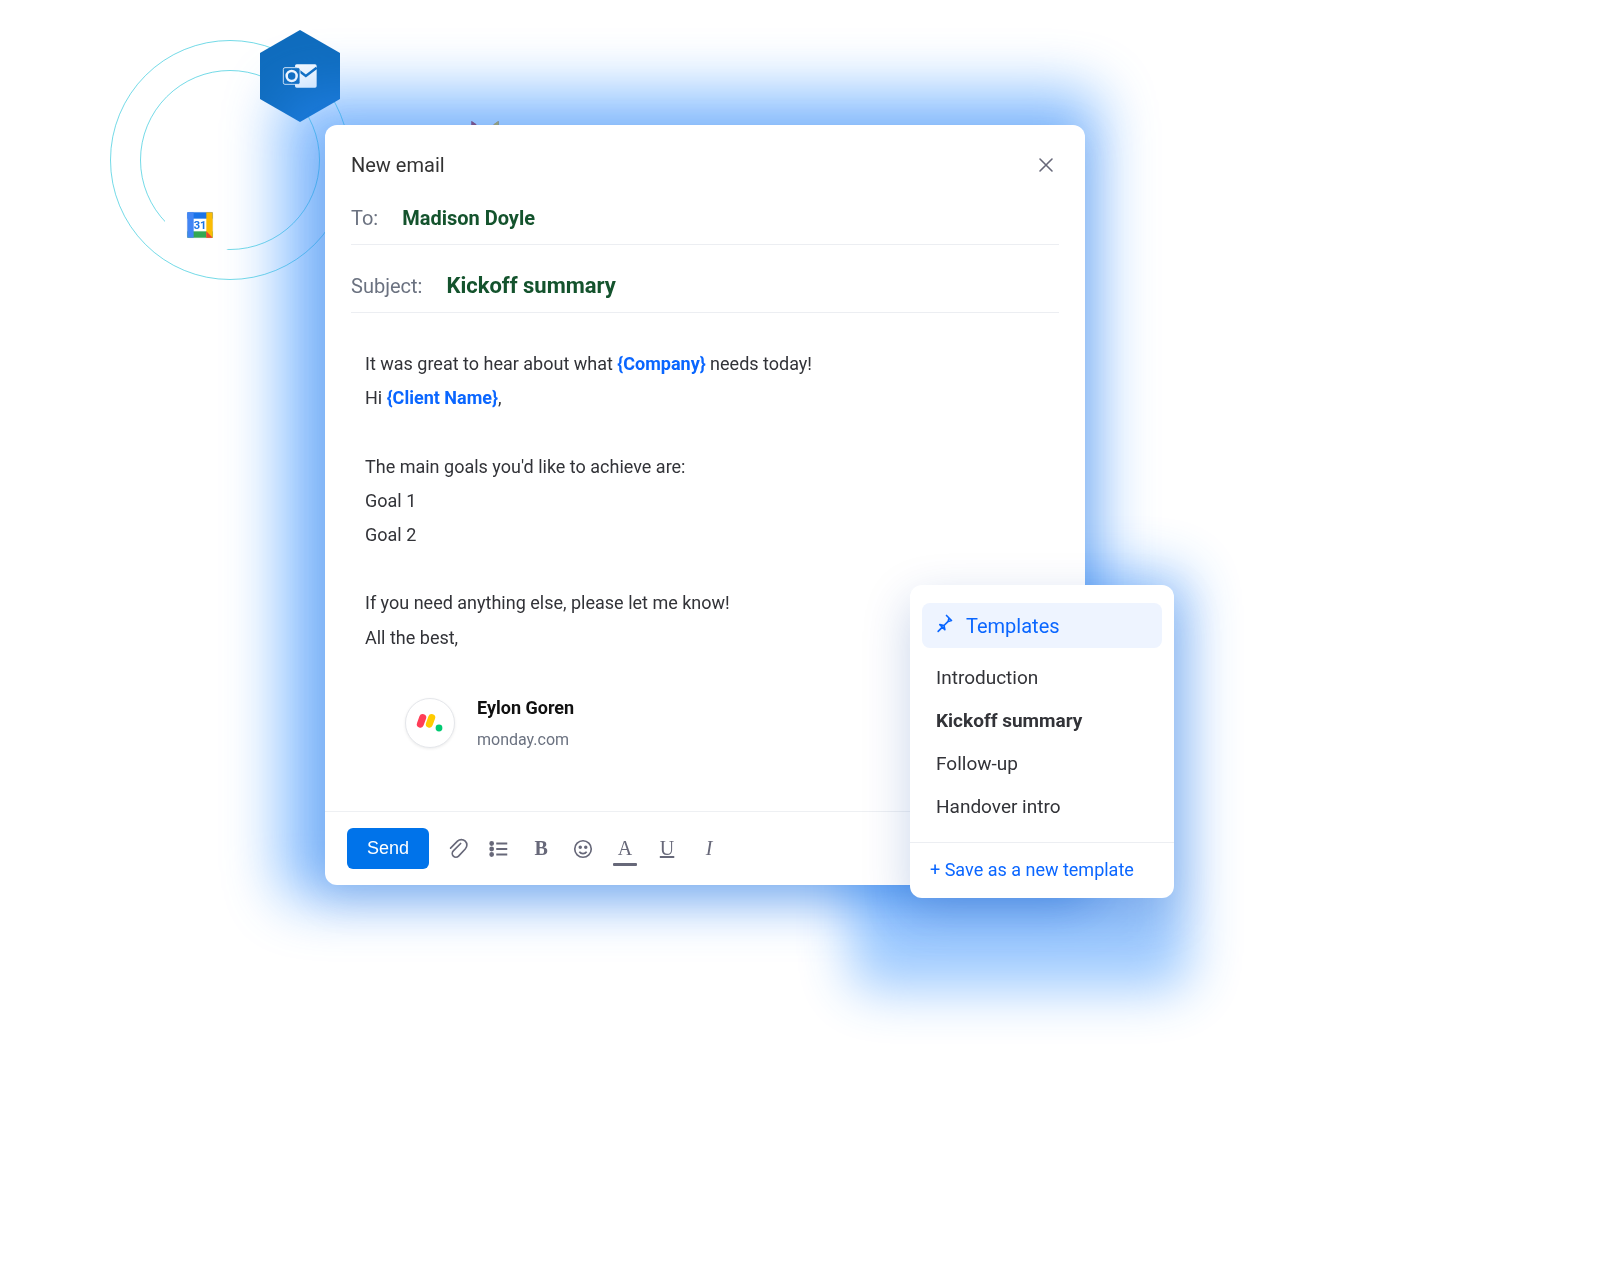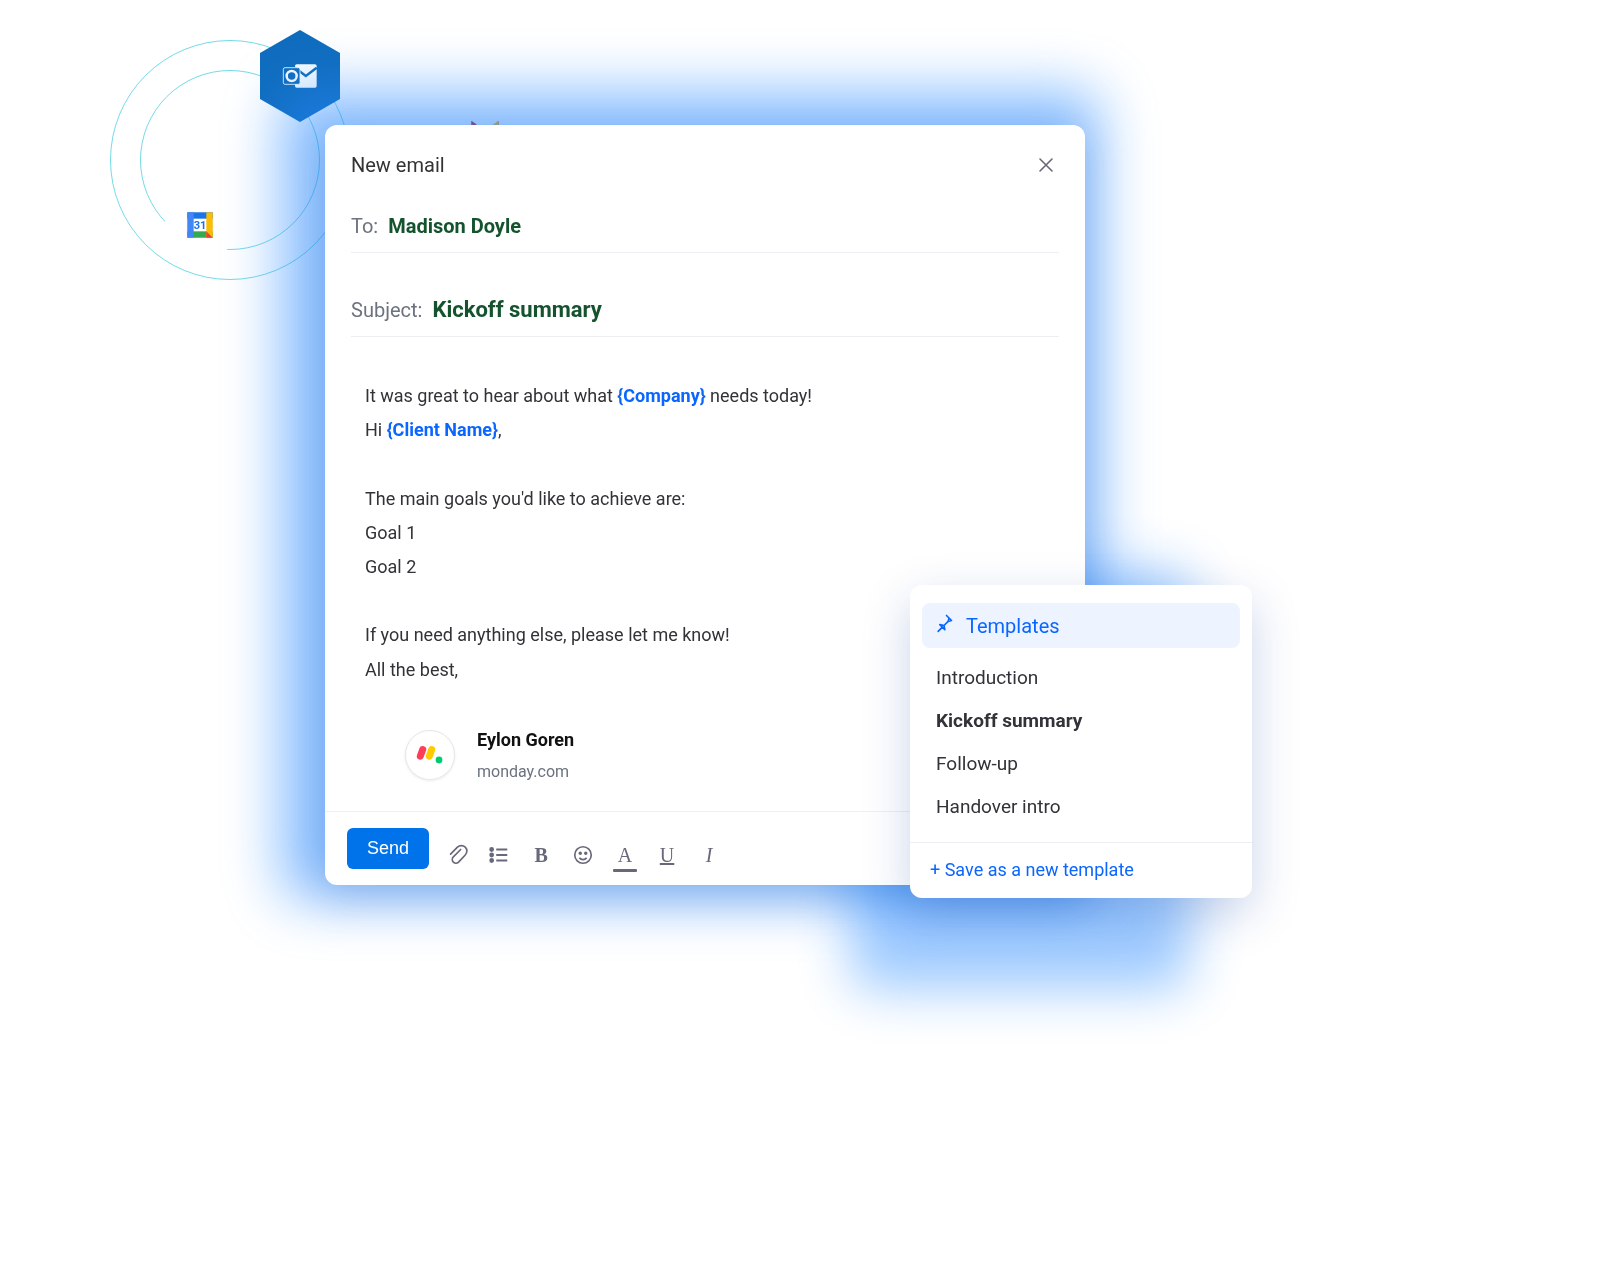--- a/index.html
+++ b/index.html
@@ -104,22 +104,22 @@
   }
   .close {
     width: 26px; height: 26px;
     display:flex;align-items:center;justify-content:center;
     color:#666;
     cursor:pointer;
   }
   .field-row {
     display: flex;
     align-items: center;
-    gap: 10px;
-    margin: 16px 26px;
+    gap: 24px;
+    margin: 8px 26px;
     padding: 12px 0 14px 0;
     border-bottom: 1px solid #eceef2;
     font-size: 20px;
   }
   .field-label { color: #6b7280; }
   .field-value { color: #14532d; font-weight: 700; }
   .subject-value { font-size: 22px; }
 
   .body-area {
     padding: 26px 26px 10px 40px;
@@ -144,21 +144,21 @@
     background:#fff;
     border:1px solid #e5e7eb;
     display:flex;align-items:center;justify-content:center;
     box-shadow: 0 1px 3px rgba(0,0,0,.08);
   }
   .sig-name { font-weight:700; color:#111; font-size:18px; }
   .sig-co   { color:#6b7280; font-size:16px; }
 
   .toolbar {
     display:flex;
-    align-items:flex-end;
+    align-items:center;
     gap:14px;
     padding: 16px 22px;
     border-top:1px solid #eef0f3;
   }
   .send-btn {
     background:#0073ea;
     color:#fff;
     border:none;
     border-radius:6px;
     font-size:18px;
@@ -179,21 +179,21 @@
   .font-a { position:relative; font-family: Georgia, serif; }
   .font-a::after{
     content:"";position:absolute;left:2px;right:2px;bottom:-3px;height:3px;background:#676879;border-radius:1px;
   }
 
   
   .popover {
     position:absolute;
     left: 830px;
     top: 575px;
-    width: 342px;
+    width: 264px;
     background:#fff;
     border-radius:12px;
     box-shadow: 0 16px 48px rgba(7,60,160,.22);
     padding: 18px 12px 0 12px;
   }
   .pop-head {
     display:flex;align-items:center;gap:12px;
     background:#eef4ff;
     border-radius:8px;
     padding:10px 12px;

